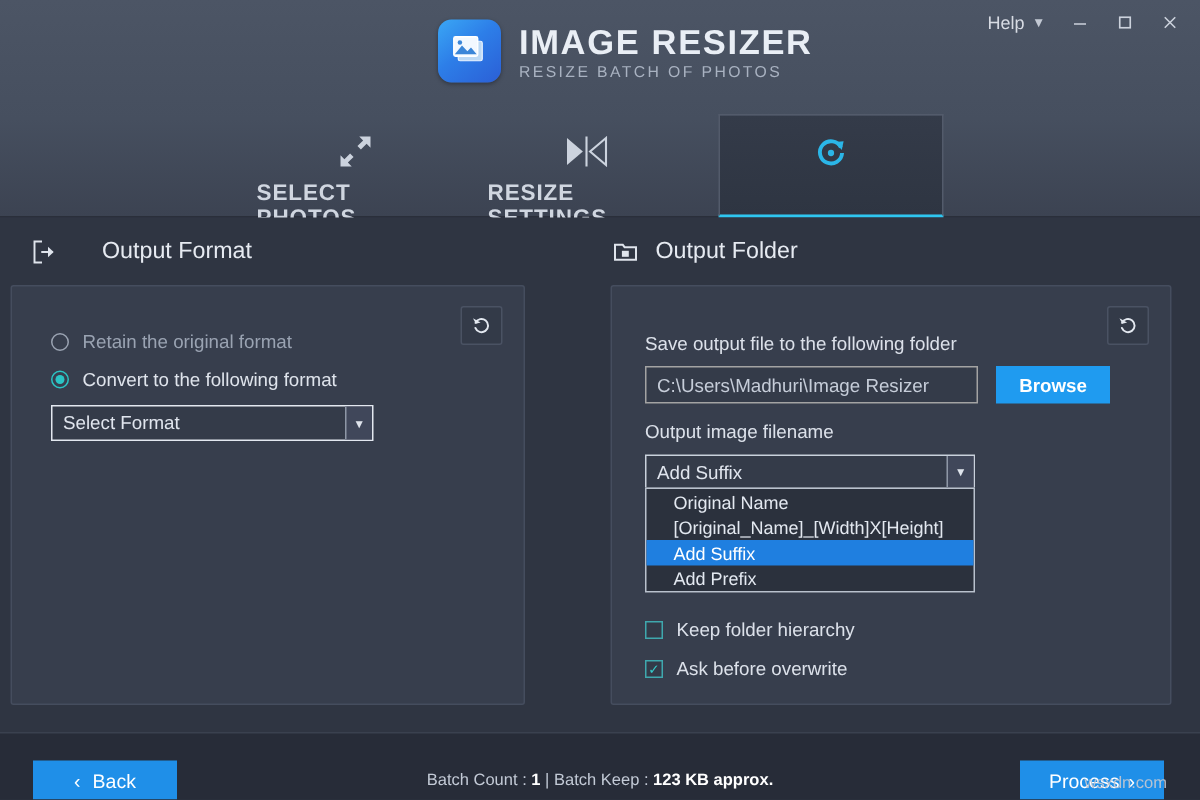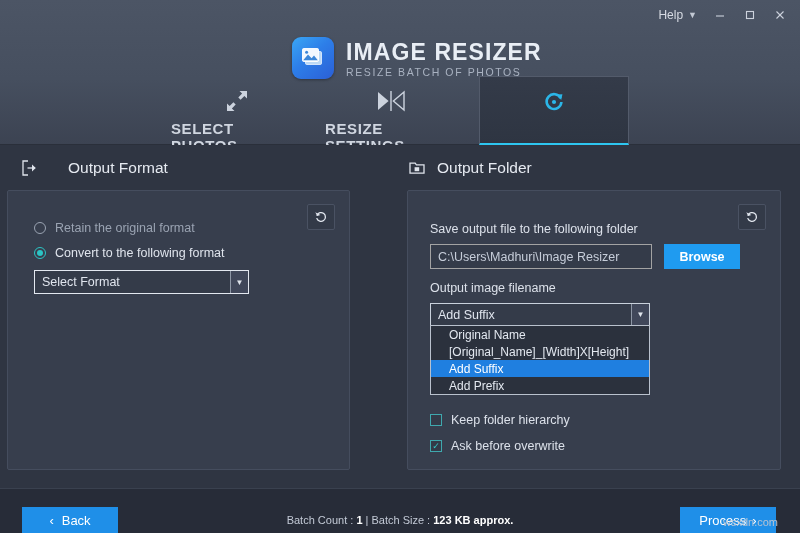--- a/index.html
+++ b/index.html
@@ -35,21 +35,21 @@
   .help-btn .chev { font-size: 9px; color: #c3c9d4; line-height: 1; }
   .win-btn {
     width: 28px; height: 24px;
     display: flex; align-items: center; justify-content: center;
     color: #ccd2dc; cursor: pointer;
   }
   .win-btn svg { display: block; }
 
   .brand {
     position: absolute; left: 292px; top: 13px;
-    display: flex; align-items: center; gap: 12px; margin-top: 24px;
+    display: flex; align-items: center; gap: 12px;
   }
   .brand-icon {
     width: 42px; height: 42px; border-radius: 9px;
     background: linear-gradient(140deg, #3aa7f5 0%, #2d7ee8 45%, #2b5fd6 100%);
     display: flex; align-items: center; justify-content: center;
     box-shadow: 0 1px 3px rgba(0,0,0,0.35);
     position: relative;
   }
   .brand-text { padding-top: 2px; }
   .brand-title {
@@ -430,21 +430,21 @@
 
   <div class="back-btn">
     <span>‹</span>
     <span>Back</span>
   </div>
 
   <div class="status">
     <span>Batch Count :</span>
     <b>1</b>
     <span>|</span>
-    <span>Batch Size :</span>
+    <span>Batch Keep :</span>
     <b>123 KB approx.</b>
   </div>
 
   <div class="process-btn">
     <span>Process</span>
     <span>›</span>
   </div>
 
   <div class="watermark">wsxdn.com</div>
 

